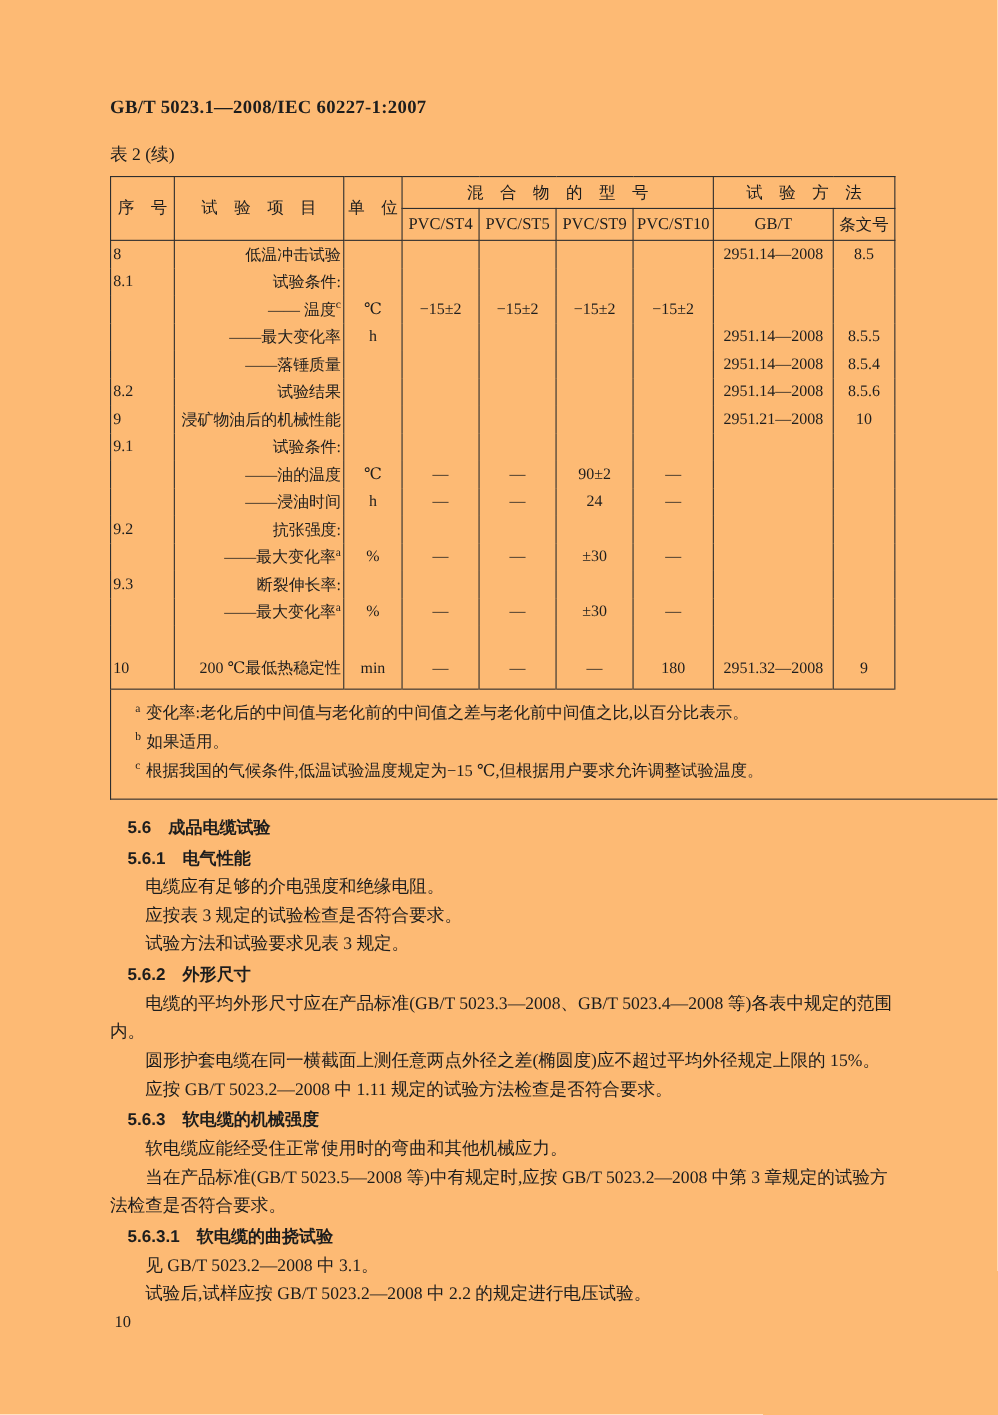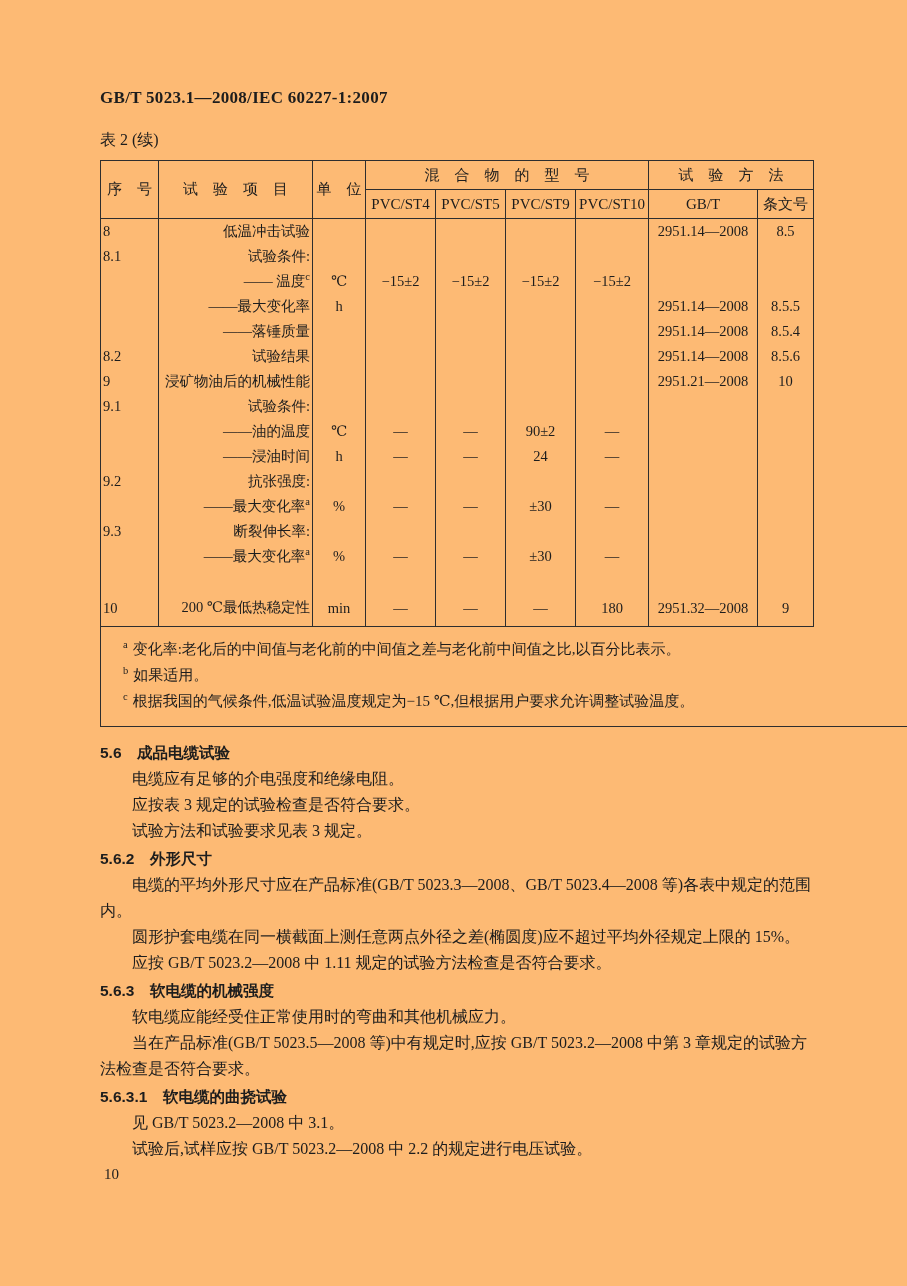--- a/index.html
+++ b/index.html
@@ -39,21 +39,21 @@
     width:817px; box-sizing:border-box;
     border:1.5px solid #2e2e2e; border-top:none;
     padding:9px 12px 12px 22px; font-size:15px;
   }
   .fn { line-height:26px; }
   .fn sup { margin-right:5px; }
 
   .body-text { margin-top:13px; width:713px; }
   .sec-heading {
     font-family:"Liberation Sans","DejaVu Sans",sans-serif;
-    font-weight:bold; font-size:15.5px; line-height:26px; margin:2px 0 0 0;
+    font-weight:bold; font-size:15.5px; line-height:26px; margin:2px 0 0 16px;
   }
   .para { font-size:16px; line-height:26px; text-indent:2em; margin:0; }
   .page-number { font-size:15px; margin:4px 0 0 4px; }
 </style>
 </head>
 <body>
 
 <div class="page">
 
   <div class="doc-code">GB/T 5023.1—2008/IEC 60227-1:2007</div>
@@ -260,20 +260,21 @@
 
   <div class="footnotes">
     <div class="fn"><sup>a</sup><span>变化率:老化后的中间值与老化前的中间值之差与老化前中间值之比,以百分比表示。</span></div>
     <div class="fn"><sup>b</sup><span>如果适用。</span></div>
     <div class="fn"><sup>c</sup><span>根据我国的气候条件,低温试验温度规定为−15 ℃,但根据用户要求允许调整试验温度。</span></div>
   </div>
 
   <div class="body-text">
     <h3 class="sec-heading">5.6　成品电缆试验</h3>
 
+    <h3 class="sec-heading">5.6.1　电气性能</h3>
     <p class="para">电缆应有足够的介电强度和绝缘电阻。</p>
     <p class="para">应按表 3 规定的试验检查是否符合要求。</p>
     <p class="para">试验方法和试验要求见表 3 规定。</p>
 
     <h3 class="sec-heading">5.6.2　外形尺寸</h3>
     <p class="para">电缆的平均外形尺寸应在产品标准(GB/T 5023.3—2008、GB/T 5023.4—2008 等)各表中规定的范围内。</p>
     <p class="para">圆形护套电缆在同一横截面上测任意两点外径之差(椭圆度)应不超过平均外径规定上限的 15%。</p>
     <p class="para">应按 GB/T 5023.2—2008 中 1.11 规定的试验方法检查是否符合要求。</p>
 
     <h3 class="sec-heading">5.6.3　软电缆的机械强度</h3>

